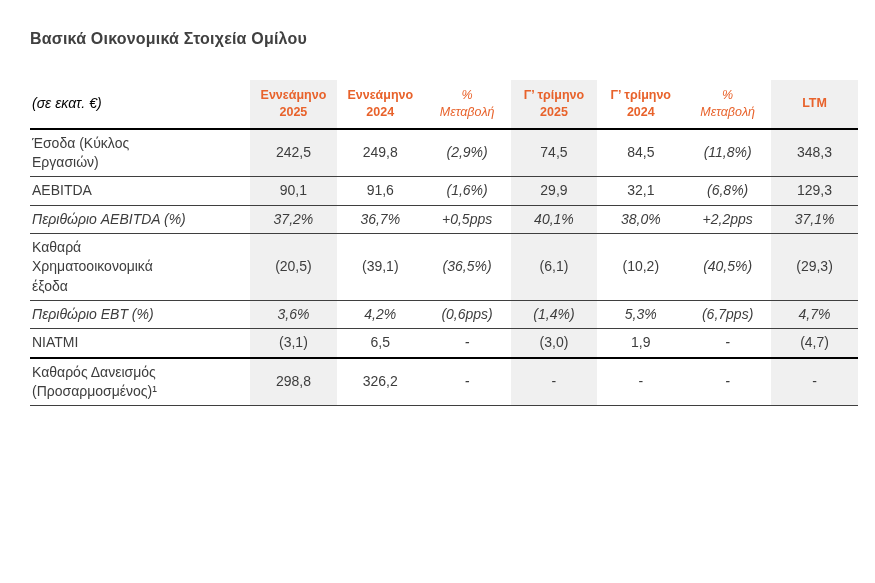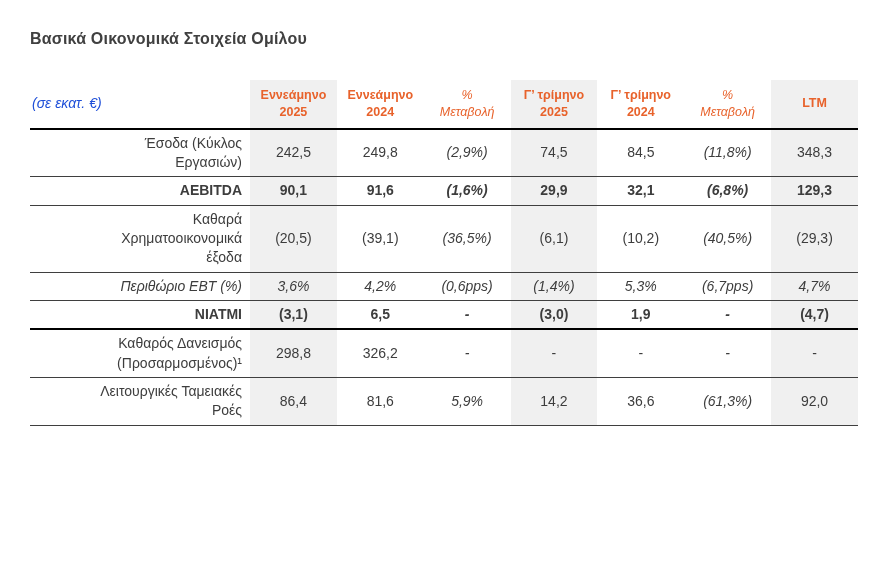--- a/index.html
+++ b/index.html
@@ -29,43 +29,43 @@
     vertical-align: middle;
     white-space: pre-line;
     line-height: 1.35;
     padding: 7px 2px;
     border-bottom: 2px solid #000000;
     font-weight: 400;
   }
   thead th.hdr-bold { font-weight: 700; }
   thead th.hdr-italic { font-style: italic; }
   thead th.unit-note {
-    color: #1d4ed8;
+    color: #000000;
     font-size: 14px;
     font-style: italic;
     text-align: left;
     padding-left: 2px;
     font-weight: 400;
   }
   td.shaded, th.shaded { background: #f0f0f0; }
   tbody td {
     font-size: 14px;
     text-align: center;
     vertical-align: middle;
     line-height: 1.38;
     padding: 4px 3px;
     border-bottom: 1px solid #3f3f3f;
   }
   tbody td.label-cell {
-    text-align: right;
+    text-align: left;
     padding-left: 2px;
     padding-right: 8px;
     white-space: pre-line;
   }
-  tbody tr.row-bold td { font-weight: 700; }
+  tbody tr.row-bold td { font-weight: 400; }
   tbody tr.row-italic td { font-style: italic; }
   tbody td.pct { font-style: italic; }
   tbody tr.thick-bottom td { border-bottom: 2.5px solid #000000; margin-top: 8px; }
 </style>
 </head>
 <body>
 
 <div class="page">
   <div class="page-title">Βασικά Οικονομικά Στοιχεία Ομίλου</div>
 
@@ -113,20 +113,30 @@
         <tr class="row-bold">
           <td class="label-cell">AEBITDA</td>
           <td class="shaded">90,1</td>
           <td class="">91,6</td>
           <td class="pct">(1,6%)</td>
           <td class="shaded">29,9</td>
           <td class="">32,1</td>
           <td class="pct">(6,8%)</td>
           <td class="shaded">129,3</td>
         </tr>
+        <tr class="row-italic">
+          <td class="label-cell">Περιθώριο AEBITDA (%)</td>
+          <td class="shaded">37,2%</td>
+          <td class="">36,7%</td>
+          <td class="pct">+0,5pps</td>
+          <td class="shaded">40,1%</td>
+          <td class="">38,0%</td>
+          <td class="pct">+2,2pps</td>
+          <td class="shaded">37,1%</td>
+        </tr>
         <tr class="row-normal">
           <td class="label-cell">Καθαρά
 Χρηματοοικονομικά
 έξοδα</td>
           <td class="shaded">(20,5)</td>
           <td class="">(39,1)</td>
           <td class="pct">(36,5%)</td>
           <td class="shaded">(6,1)</td>
           <td class="">(10,2)</td>
           <td class="pct">(40,5%)</td>
@@ -156,26 +166,15 @@
           <td class="label-cell">Καθαρός Δανεισμός
 (Προσαρμοσμένος)¹</td>
           <td class="shaded">298,8</td>
           <td class="">326,2</td>
           <td class="pct">-</td>
           <td class="shaded">-</td>
           <td class="">-</td>
           <td class="pct">-</td>
           <td class="shaded">-</td>
         </tr>
-        <tr class="row-normal">
-          <td class="label-cell">Λειτουργικές Ταμειακές
-Ροές</td>
-          <td class="shaded">86,4</td>
-          <td class="">81,6</td>
-          <td class="pct">5,9%</td>
-          <td class="shaded">14,2</td>
-          <td class="">36,6</td>
-          <td class="pct">(61,3%)</td>
-          <td class="shaded">92,0</td>
-        </tr>
       </tbody>
   </table>
 </div>
 
 </body></html>

